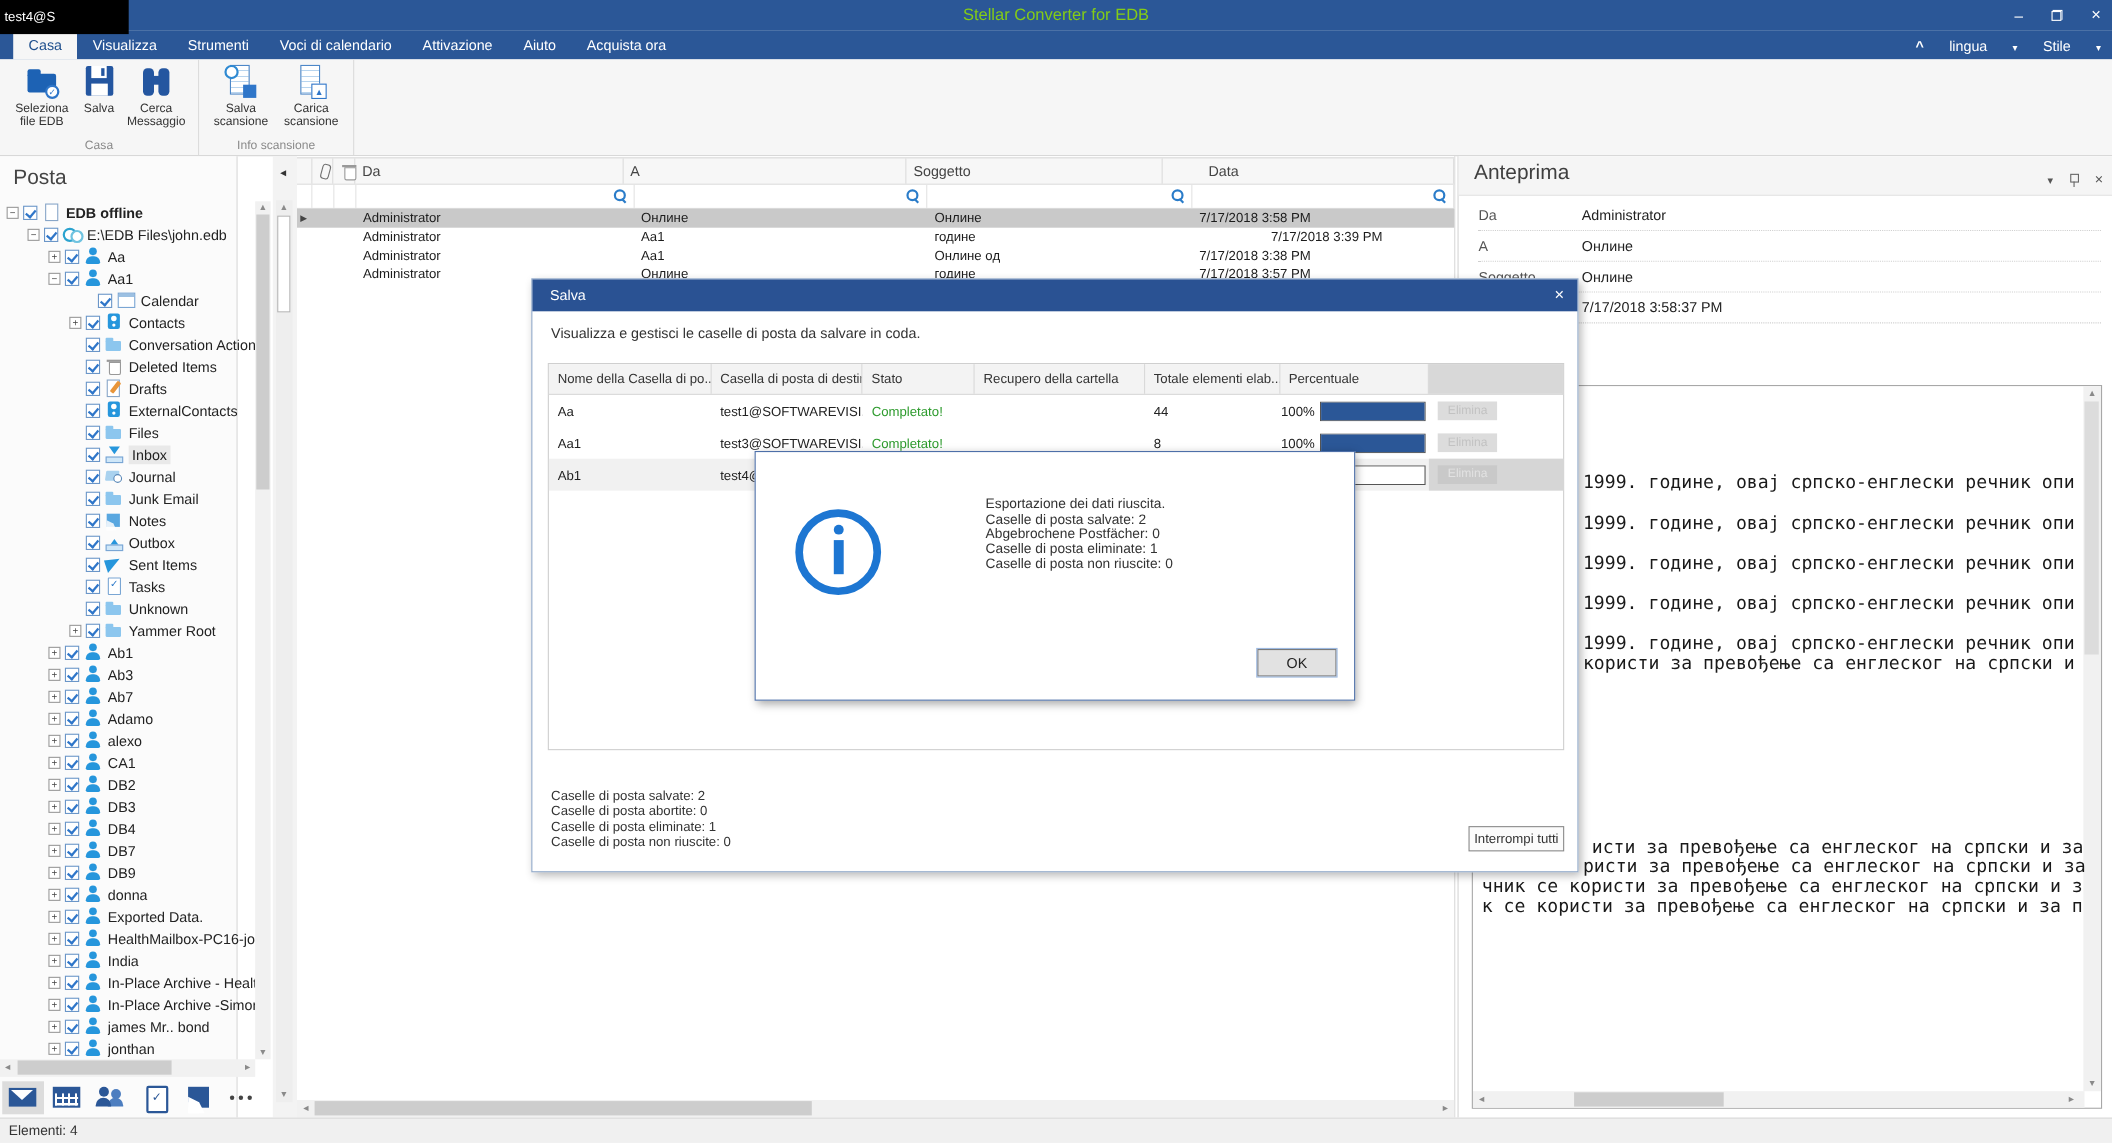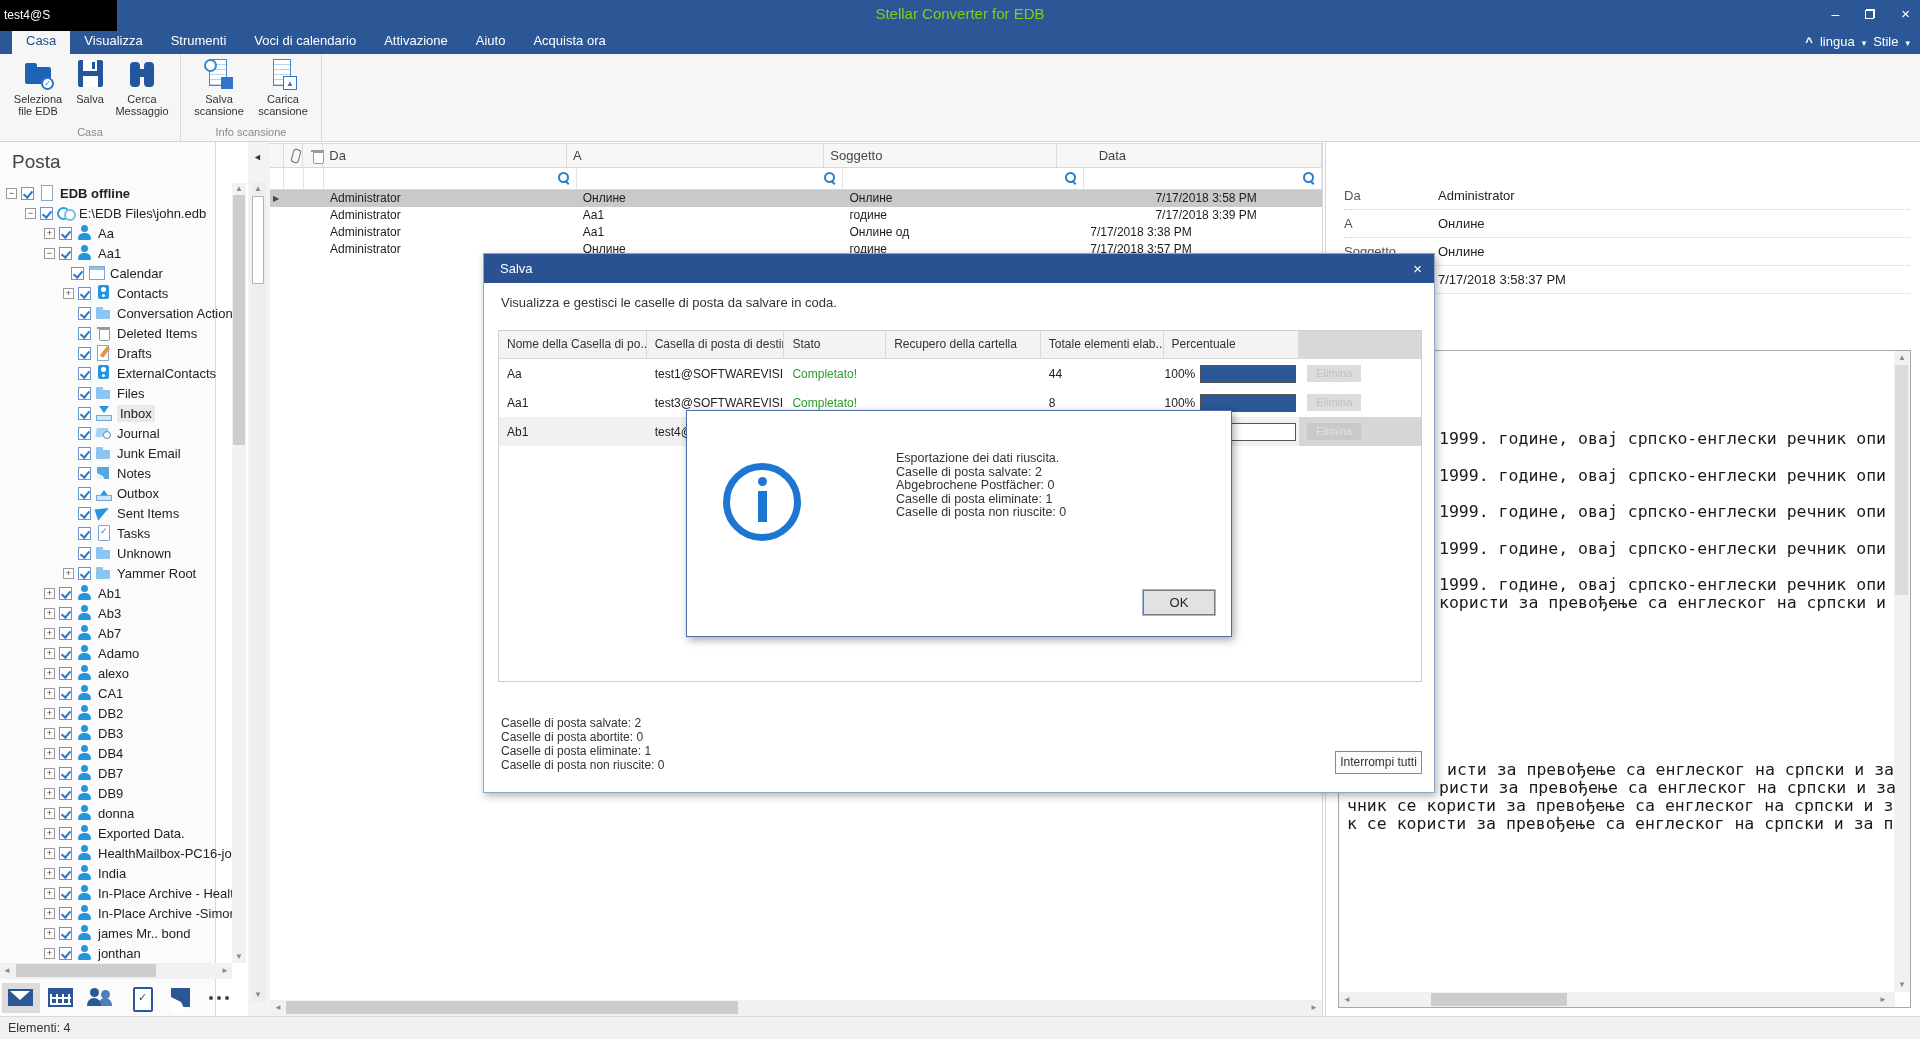--- a/index.html
+++ b/index.html
@@ -19,21 +19,21 @@
   .wclose { color:#fff; font-size:15px; line-height:28px; }
   .blk { position:absolute; left:0; top:0; width:117px; height:31px; background:#000; color:#fff;
     font-size:12px; padding:8px 0 0 4px; z-index:60; overflow:hidden; }
 
   
   .tabstrip { position:absolute; left:0; top:28px; width:1920px; height:26px; background:#2b5797;
     display:flex; padding-left:12px; }
   .tab { color:#fff; font-size:13px; padding:0 14px; line-height:26px; white-space:nowrap; }
   .tab.active { background:#f6f6f6; color:#1d4e8c; }
   .strip-right { position:absolute; right:10px; top:0; height:26px; display:flex; align-items:center;
-    gap:7px; color:#fff; font-size:13px; }
+    gap:23px; color:#fff; font-size:13px; }
   .caret::after { content:"▾"; font-size:9px; color:#fff; }
   .chev-up::before { content:"^"; font-size:13px; color:#fff; font-weight:bold; }
 
   
   .ribbon { position:absolute; left:0; top:54px; width:1920px; height:88px; background:#f6f6f6;
     border-bottom:1px solid #d5d5d5; display:flex; }
   .rgroup { display:flex; flex-direction:column; border-right:1px solid #dcdcdc; padding:2px 6px 0 6px; }
   .rbtns { flex:1; display:flex; align-items:flex-start; }
   .rbtn { max-width:64px; display:flex; flex-direction:column; align-items:center; padding:2px 3px;
     color:#333; font-size:11px; line-height:12px; text-align:center; }
@@ -338,21 +338,21 @@
           <span class="cb"></span>
           <span class="ti ti-person"></span>
           <span class="tlbl">Aa</span>
         </div>
         <div class="trow" style="padding-left: 44px;">
           <span class="exp">−</span>
           <span class="cb"></span>
           <span class="ti ti-person"></span>
           <span class="tlbl">Aa1</span>
         </div>
-        <div class="trow" style="padding-left: 56px;">
+        <div class="trow" style="padding-left: 74px;">
           <span class="exps"></span>
           <span class="cb"></span>
           <span class="ti ti-calendar"></span>
           <span class="tlbl">Calendar</span>
         </div>
         <div class="trow" style="padding-left: 63px;">
           <span class="exp">+</span>
           <span class="cb"></span>
           <span class="ti ti-contact"></span>
           <span class="tlbl">Contacts</span>
@@ -629,21 +629,21 @@
         </div>
       </div>
     <div class="lrows" id="list-rows">
         <div class="lrow lsel">
           <div class="rowmark" style="width: 14px;">▶</div>
           <div style="width: 20px;"></div>
           <div style="width: 20px;"></div>
           <div class="lc" style="width: 253px;">Administrator</div>
           <div class="lc" style="width: 267px;">Онлине</div>
           <div class="lc" style="width: 241px;">Онлине</div>
-          <div class="lc" style="width: 238px; text-align: center;">7/17/2018 3:58 PM</div>
+          <div class="lc" style="width: 238px;">7/17/2018 3:58 PM</div>
         </div>
         <div class="lrow">
           <div class="rowmark" style="width: 14px;"></div>
           <div style="width: 20px;"></div>
           <div style="width: 20px;"></div>
           <div class="lc" style="width: 253px;">Administrator</div>
           <div class="lc" style="width: 267px;">Aa1</div>
           <div class="lc" style="width: 241px;">године</div>
           <div class="lc" style="width: 238px; text-align: center;">7/17/2018 3:39 PM</div>
         </div>
@@ -667,20 +667,28 @@
         </div>
       </div>
     <div class="sb list-hscroll">
       <span class="arr" style="left:4px;top:4px">◄</span>
       <div class="sb-th" style="left:16px;top:1px;width:452px;height:13px"></div>
       <span class="arr" style="right:4px;top:4px">►</span>
     </div>
   </div>
 
   <div class="preview">
+    <div class="pv-head">
+      <div class="pv-title">Anteprima</div>
+      <div class="pv-icons">
+        <span class="pvcaret"></span>
+        <span class="pin"></span>
+        <span class="pvx"></span>
+      </div>
+    </div>
     <div class="pv-fields" id="pv-fields">
         <div class="pvrow">
           <div class="pvlab">Da</div>
           <div class="pvval">Administrator</div>
         </div>
         <div class="pvrow">
           <div class="pvlab">A</div>
           <div class="pvval">Онлине</div>
         </div>
         <div class="pvrow">

